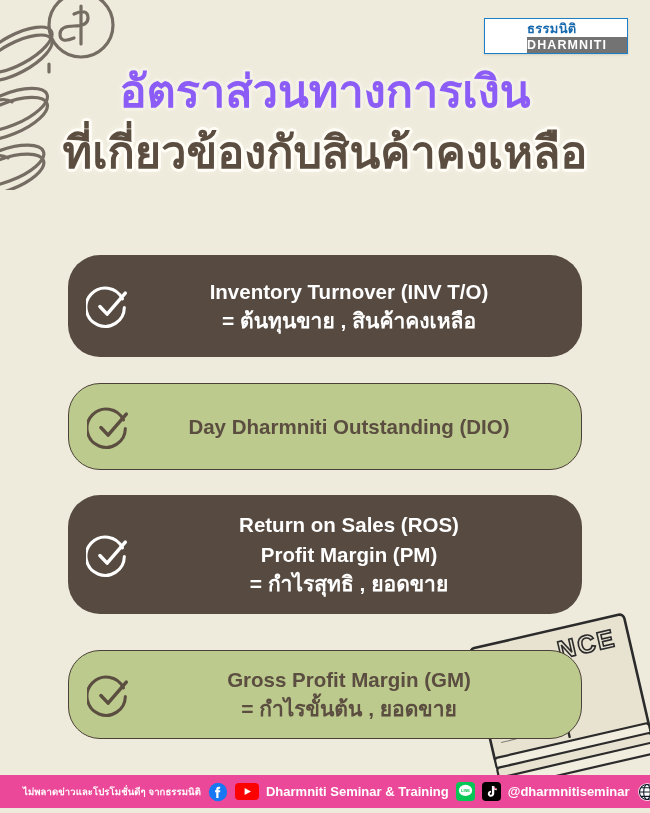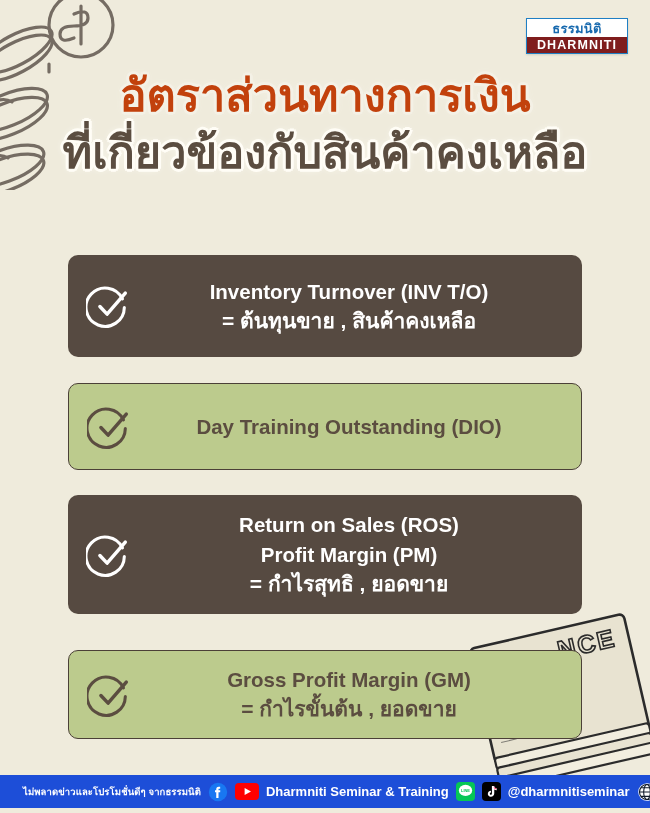--- a/index.html
+++ b/index.html
@@ -13,75 +13,76 @@
 
   
   .deco{position:absolute;pointer-events:none;}
   .coins{left:-14px;top:-10px;width:160px;height:200px;opacity:.92;}
   .bills{right:-6px;bottom:14px;width:190px;height:195px;}
 
   
   .logo{
     position:absolute;right:22px;top:18px;width:100px;
     border:1px solid #1F7FC4;background:#ffffff;
-    text-align:center;box-shadow:0 1px 2px rgba(0,0,0,.12);
+    text-align:left;box-shadow:0 1px 2px rgba(0,0,0,.12);padding-left:42px;
   }
   .logo-th{
     color:#1769AE;font-size:13px;font-weight:bold;line-height:17px;
     letter-spacing:.3px;padding:1px 0 0;
   }
   .logo-en{
-    background:#7f1d1d;color:#ffffff;font-size:12.5px;font-weight:bold;
+    background:#737373;color:#ffffff;font-size:12.5px;font-weight:bold;
     line-height:16px;letter-spacing:1.1px;
   }
 
   
   .headline{position:absolute;left:0;right:0;top:72px;text-align:center;}
   .hl-line{
     font-weight:bold;line-height:1.08;white-space:nowrap;
     font-family:"Liberation Sans","DejaVu Sans",sans-serif;
   }
   .hl-1{
-    font-size:45px;color:#c2410c;
+    font-size:45px;color:#8b5cf6;
     text-shadow:
       -2px -2px 0 #F4F1E6, 2px -2px 0 #F4F1E6, -2px 2px 0 #F4F1E6, 2px 2px 0 #F4F1E6,
       0 -3px 0 #F4F1E6, 0 3px 0 #F4F1E6, -3px 0 0 #F4F1E6, 3px 0 0 #F4F1E6,
       0 0 8px #F4F1E6;
+    font-family: Liberation Mono, monospace;
   }
   .hl-2{
     font-size:45px;color:#5B4D40;margin-top:8px;
     text-shadow:
       -2px -2px 0 #FFFDF6, 2px -2px 0 #FFFDF6, -2px 2px 0 #FFFDF6, 2px 2px 0 #FFFDF6,
       0 -3px 0 #FFFDF6, 0 3px 0 #FFFDF6, -3px 0 0 #FFFDF6, 3px 0 0 #FFFDF6,
       0 0 9px #FFFDF6;
   }
 
   
   .card{
     position:absolute;left:68px;width:514px;
-    border-radius:10px;
+    border-radius:32px;
     display:flex;align-items:center;
     box-sizing:border-box;padding:10px 22px 10px 18px;
   }
   .card.dark{background:#564A41;color:#FFFFFF;}
   .card.light{background:#BCCB8D;color:#5B4D40;border:1.5px solid #4B4037;}
   .card .icon{flex:0 0 auto;width:46px;height:46px;margin-right:6px;}
   .card .lines{flex:1 1 auto;text-align:center;}
   .ln{font-weight:bold;font-size:20.5px;line-height:1.42;white-space:nowrap;}
   .ln.thai{font-size:21px;}
 
   #card-1{top:255px;height:102px;}
   #card-2{top:383px;height:87px;}
   #card-3{top:495px;height:119px;}
   #card-4{top:650px;height:89px;align-items:center;}
 
   
   .footer{
     position:absolute;left:0;right:0;top:775px;height:33px;
-    background:#1d4ed8;display:flex;align-items:center;
+    background:#ec4899;display:flex;align-items:center;
     padding:0 10px;box-sizing:border-box;gap:7px;
   }
   .f-text{color:#FFFFFF;font-size:9.5px;font-weight:bold;white-space:nowrap;letter-spacing:.1px;}
   .f-label{color:#FFFFFF;font-size:13px;font-weight:bold;white-space:nowrap;}
   .f-icon{flex:0 0 auto;display:block;}
   .sp{flex:0 0 6px;}
   .footer-strip{position:absolute;left:0;right:0;top:808px;height:5px;background:#EFEBDC;}
 </style>
 </head>
 <body>
@@ -139,21 +140,21 @@
       <div class="ln thai">= ต้นทุนขาย , สินค้าคงเหลือ</div>
     </div>
   </div>
 
   <div class="card light" id="card-2">
     <svg class="icon" viewBox="0 0 48 48">
       <path d="M38 16.5 A20 20 0 1 0 40 25.5" fill="none" stroke="#5B4D40" stroke-width="3.2" stroke-linecap="round"></path>
       <path d="M14.5 24.5 L22 32.5 L41 10.5" fill="none" stroke="#5B4D40" stroke-width="3.6" stroke-linecap="round" stroke-linejoin="round"></path>
     </svg>
     <div class="lines">
-      <div class="ln">Day Training Outstanding (DIO)</div>
+      <div class="ln">Day Dharmniti Outstanding (DIO)</div>
     </div>
   </div>
 
   <div class="card dark" id="card-3">
     <svg class="icon" viewBox="0 0 48 48">
       <path d="M38 16.5 A20 20 0 1 0 40 25.5" fill="none" stroke="#FFFFFF" stroke-width="3.2" stroke-linecap="round"></path>
       <path d="M14.5 24.5 L22 32.5 L41 10.5" fill="none" stroke="#FFFFFF" stroke-width="3.6" stroke-linecap="round" stroke-linejoin="round"></path>
     </svg>
     <div class="lines">
       <div class="ln">Return on Sales (ROS)</div>

